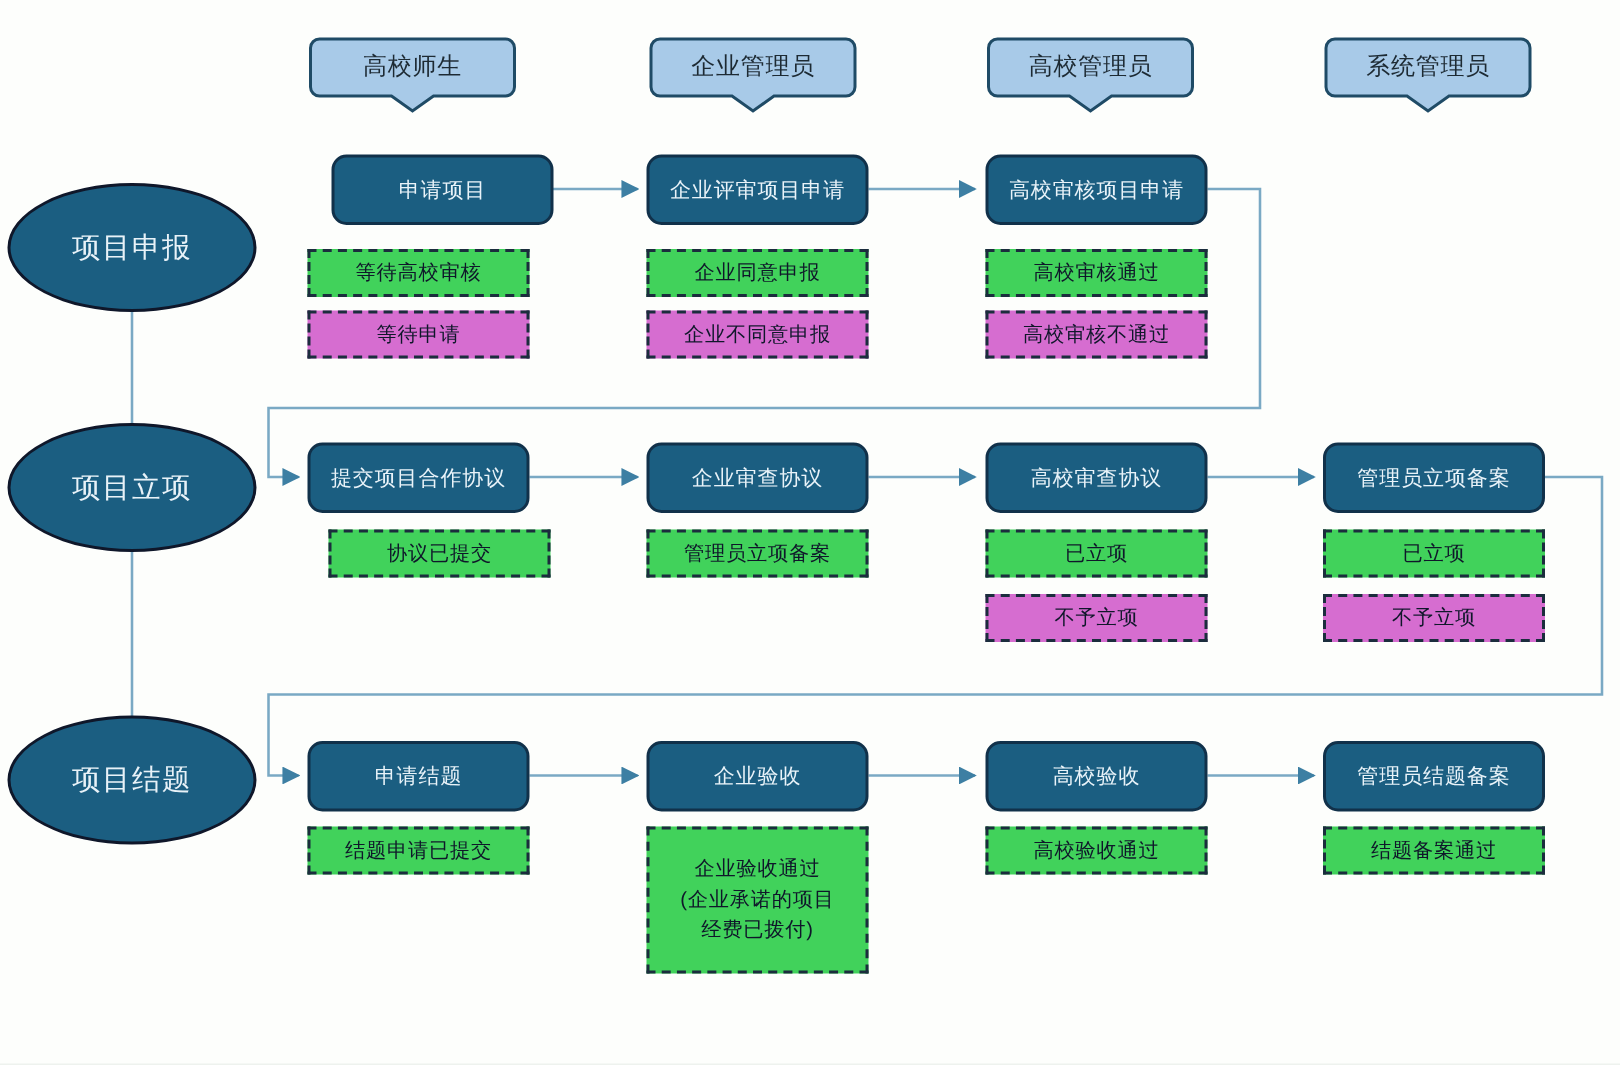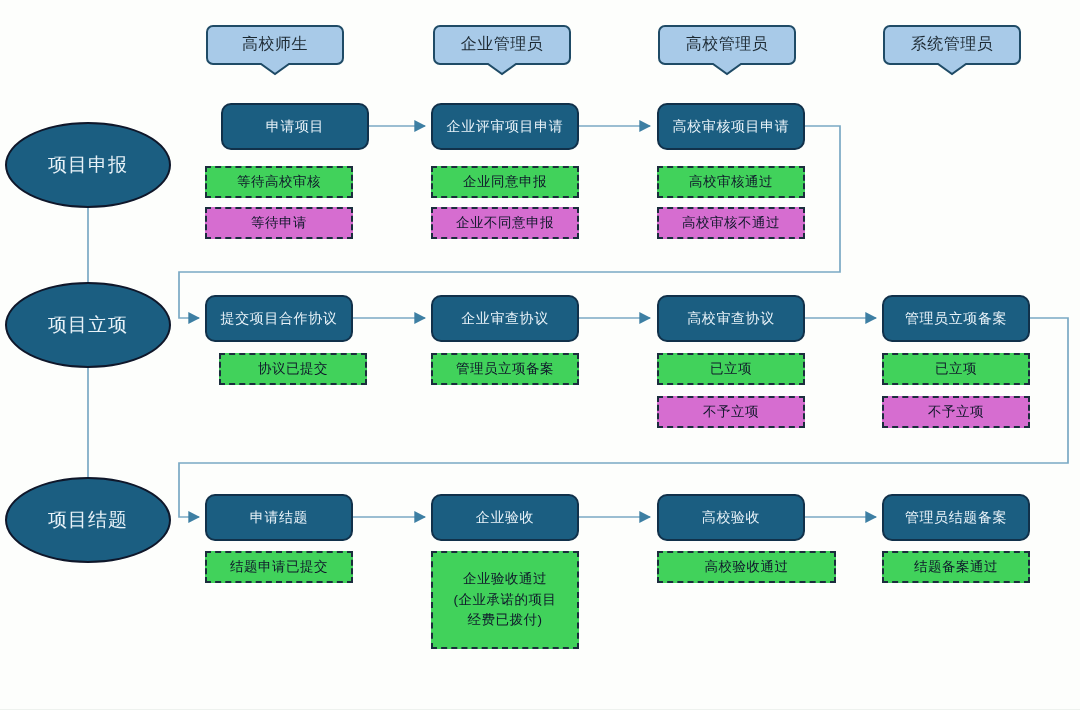--- a/index.html
+++ b/index.html
@@ -250,21 +250,21 @@
   </div>
   <div class="status ok multiline" style="left:431px; top:551px; width:148px; height:98px; white-space:pre-line;">
     <span>企业验收通过
 (企业承诺的项目
 经费已拨付)</span>
   </div>
 
   <div class="action" style="left:657px; top:494px; width:148px;">
     <span>高校验收</span>
   </div>
-  <div class="status ok" style="left:657px; top:551px; width:179px; height:32px;">
+  <div class="status ok" style="left:657px; top:551px; width:148px; height:32px;">
     <span>高校验收通过</span>
   </div>
 
   <div class="action" style="left:882px; top:494px; width:148px;">
     <span>管理员结题备案</span>
   </div>
   <div class="status ok" style="left:882px; top:551px; width:148px; height:32px;">
     <span>结题备案通过</span>
   </div>
 

